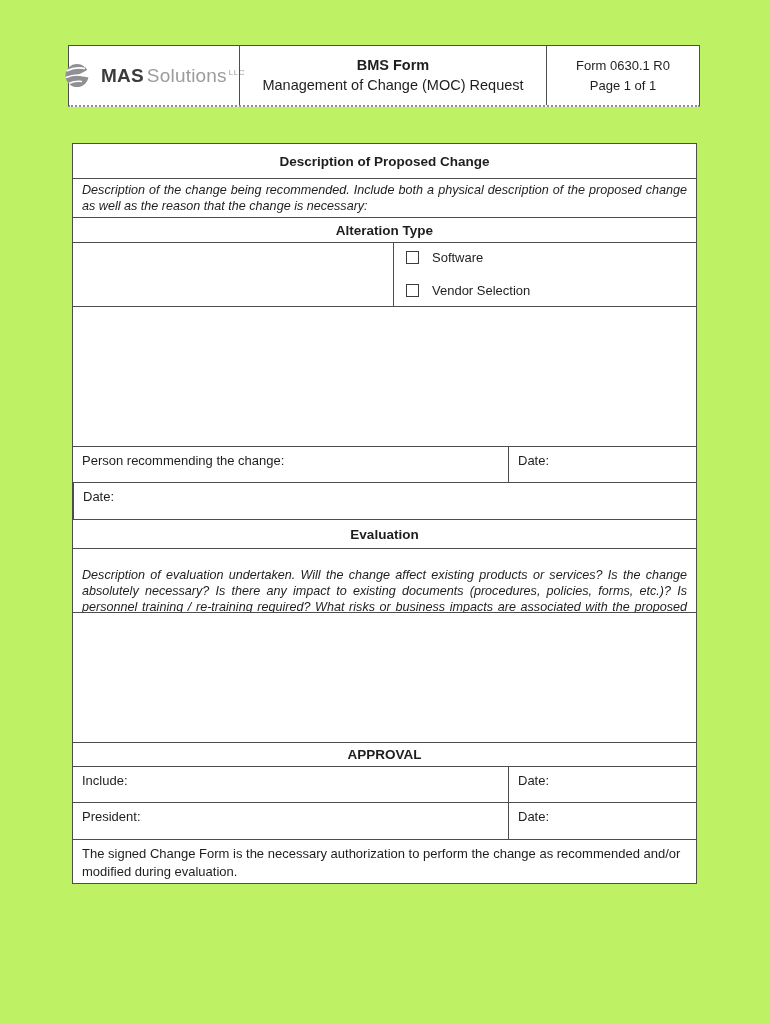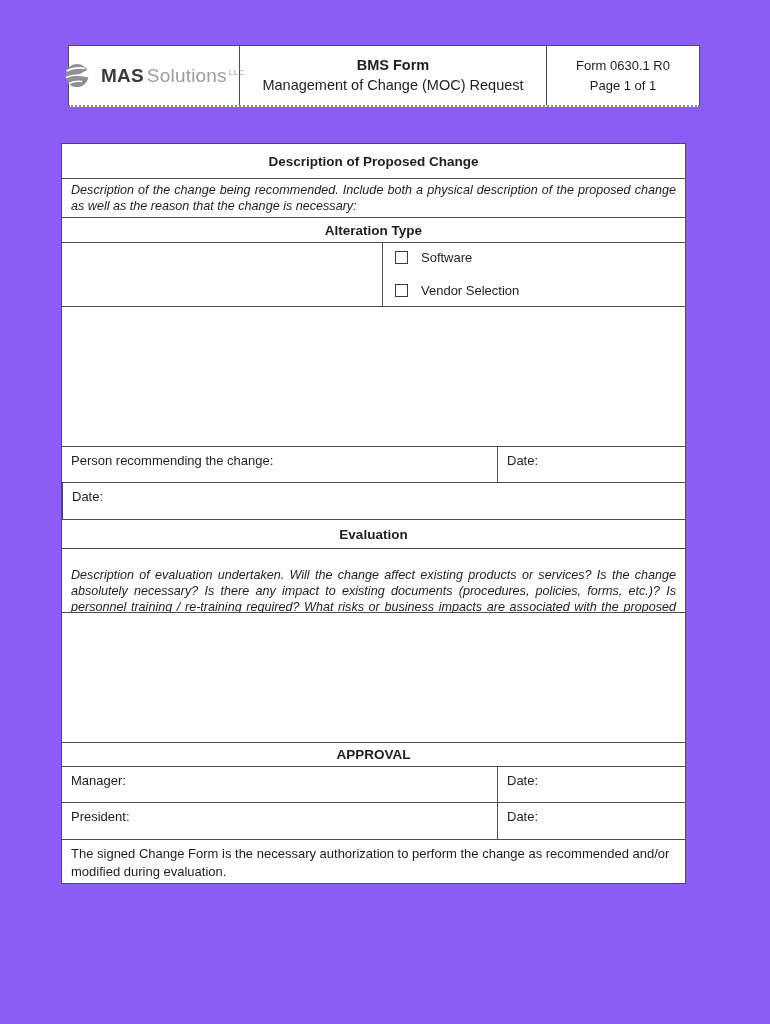--- a/index.html
+++ b/index.html
@@ -3,21 +3,21 @@
 <meta charset="utf-8">
 <style>
   * { margin: 0; padding: 0; box-sizing: border-box; }
   html, body { background: #ffffff; }
   body { font-family: "Liberation Sans", sans-serif; color: #1e1e1e; }
 
   .page {
     position: relative;
     width: 770px;
     height: 1024px;
-    background: #8b5cf6;
+    background: #bef264;
     overflow: hidden;
     text-decoration: underline;
   }
 
   
   .header-table {
     position: absolute;
     left: 68px; top: 45px;
     width: 632px; height: 62px;
     display: flex;
@@ -43,21 +43,21 @@
   .bold { font-weight: bold; }
   .right-cell {
     flex: 1;
     display: flex; flex-direction: column; align-items: center; justify-content: center;
     font-size: 13px; line-height: 1.5; text-align: center;
   }
 
   
   .main-table {
     position: absolute;
-    left: 61px; top: 143px;
+    left: 72px; top: 143px;
     width: 625px;
     border: 1px solid #4d4d4d;
     background: #fff;
   }
   .row { border-top: 1px solid #4d4d4d; }
   .row:first-child { border-top: none; }
 
   .title-row {
     display: flex; align-items: center; justify-content: center;
     font-weight: bold; font-size: 13.5px;
@@ -187,21 +187,21 @@
 
     <div class="row r-desc2 italic-desc">Description of evaluation undertaken. Will the change affect existing products or services? Is the change absolutely necessary? Is there any impact to existing documents (procedures, policies, forms, etc.)? Is personnel training / re-training required? What risks or business impacts are associated with the proposed change?</div>
 
     <div class="row r-box2"></div>
 
     <div class="row title-row r-appr">
       <span>APPROVAL</span>
     </div>
 
     <div class="row r-sig">
-      <div class="split-label">Manager:</div>
+      <div class="split-label">Include:</div>
       <div class="split-date">Date:</div>
     </div>
 
     <div class="row r-sig2">
       <div class="split-label">President:</div>
       <div class="split-date">Date:</div>
     </div>
 
     <div class="row r-note">The signed Change Form is the necessary authorization to perform the change as recommended and/or modified during evaluation.</div>
 

